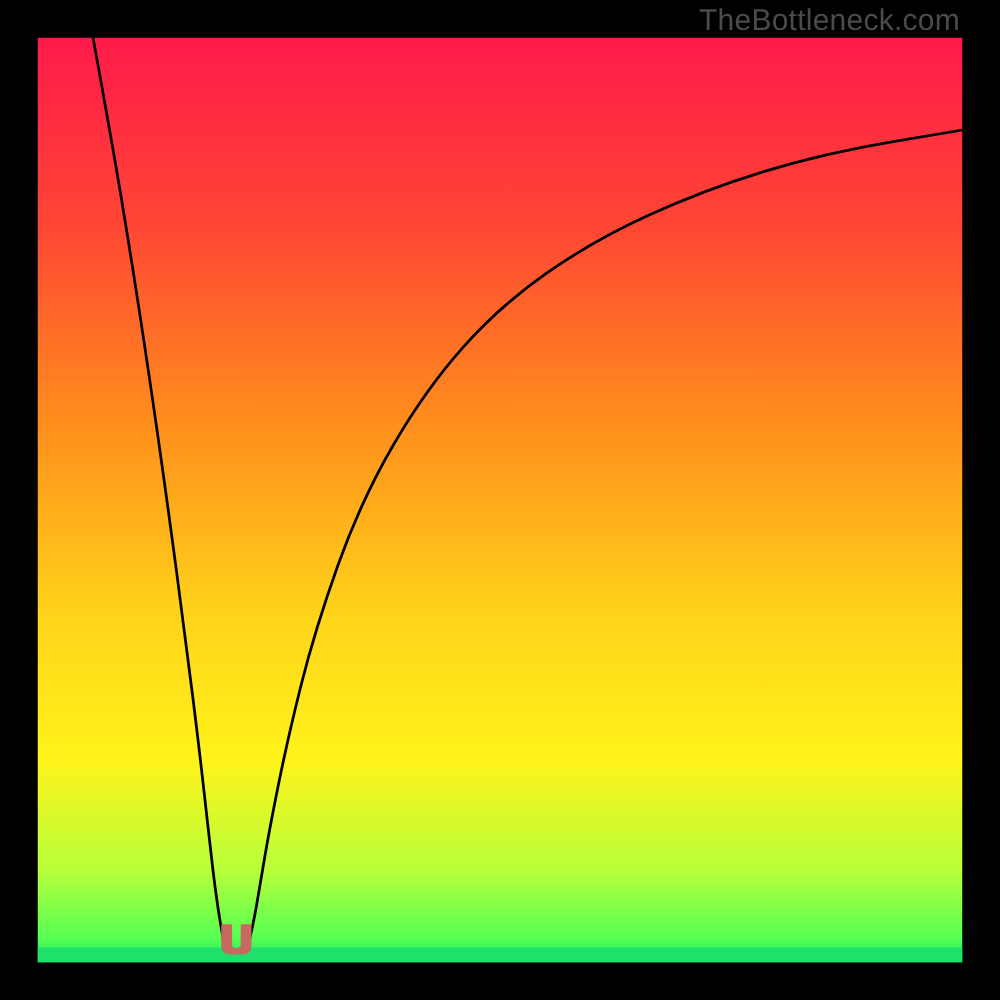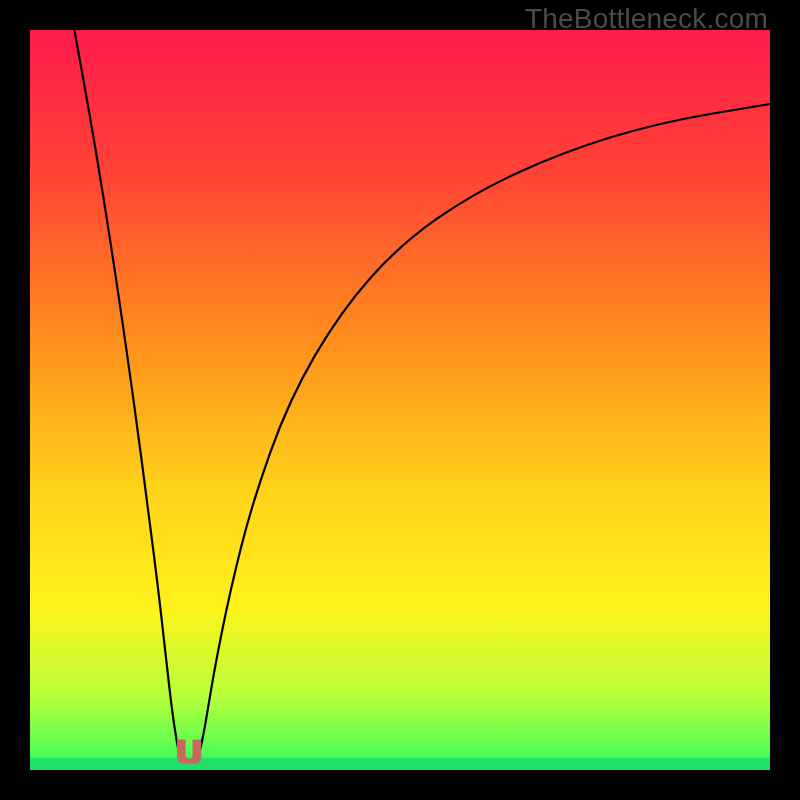--- a/index.html
+++ b/index.html
@@ -24,21 +24,21 @@
     left: 0;
     top: 0;
     width: 740px;
     height: 740px;
   }
   .watermark {
     position: absolute;
     top: 3px;
     right: 32px;
     color: #4b4b4b;
-    font-size: 28px;
+    font-size: 24px;
     font-weight: 500;
     letter-spacing: 0.2px;
     user-select: none;
   }
   svg { display: block; }
 </style>
 </head>
 <body>
 
 <div class="frame">

